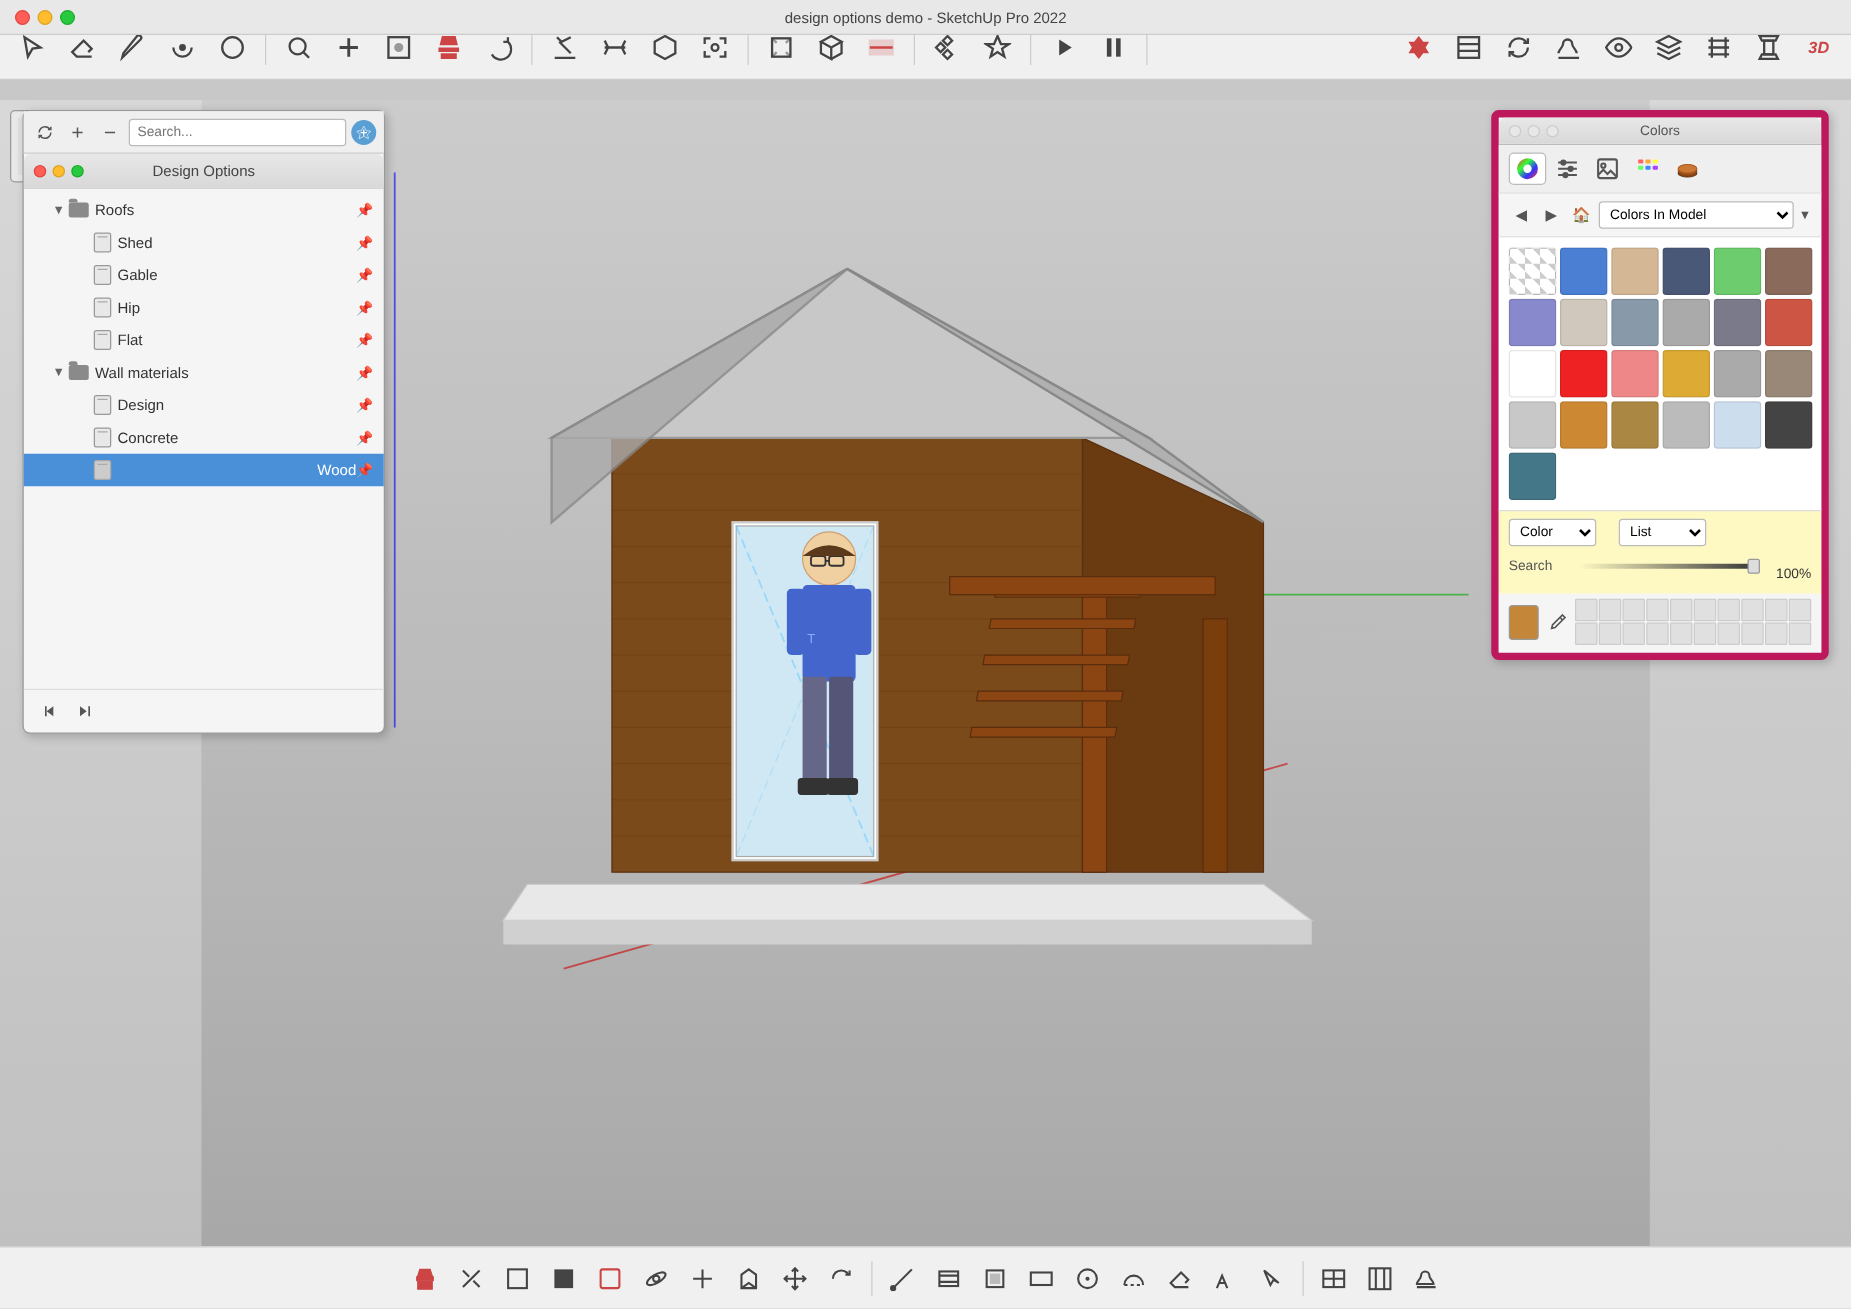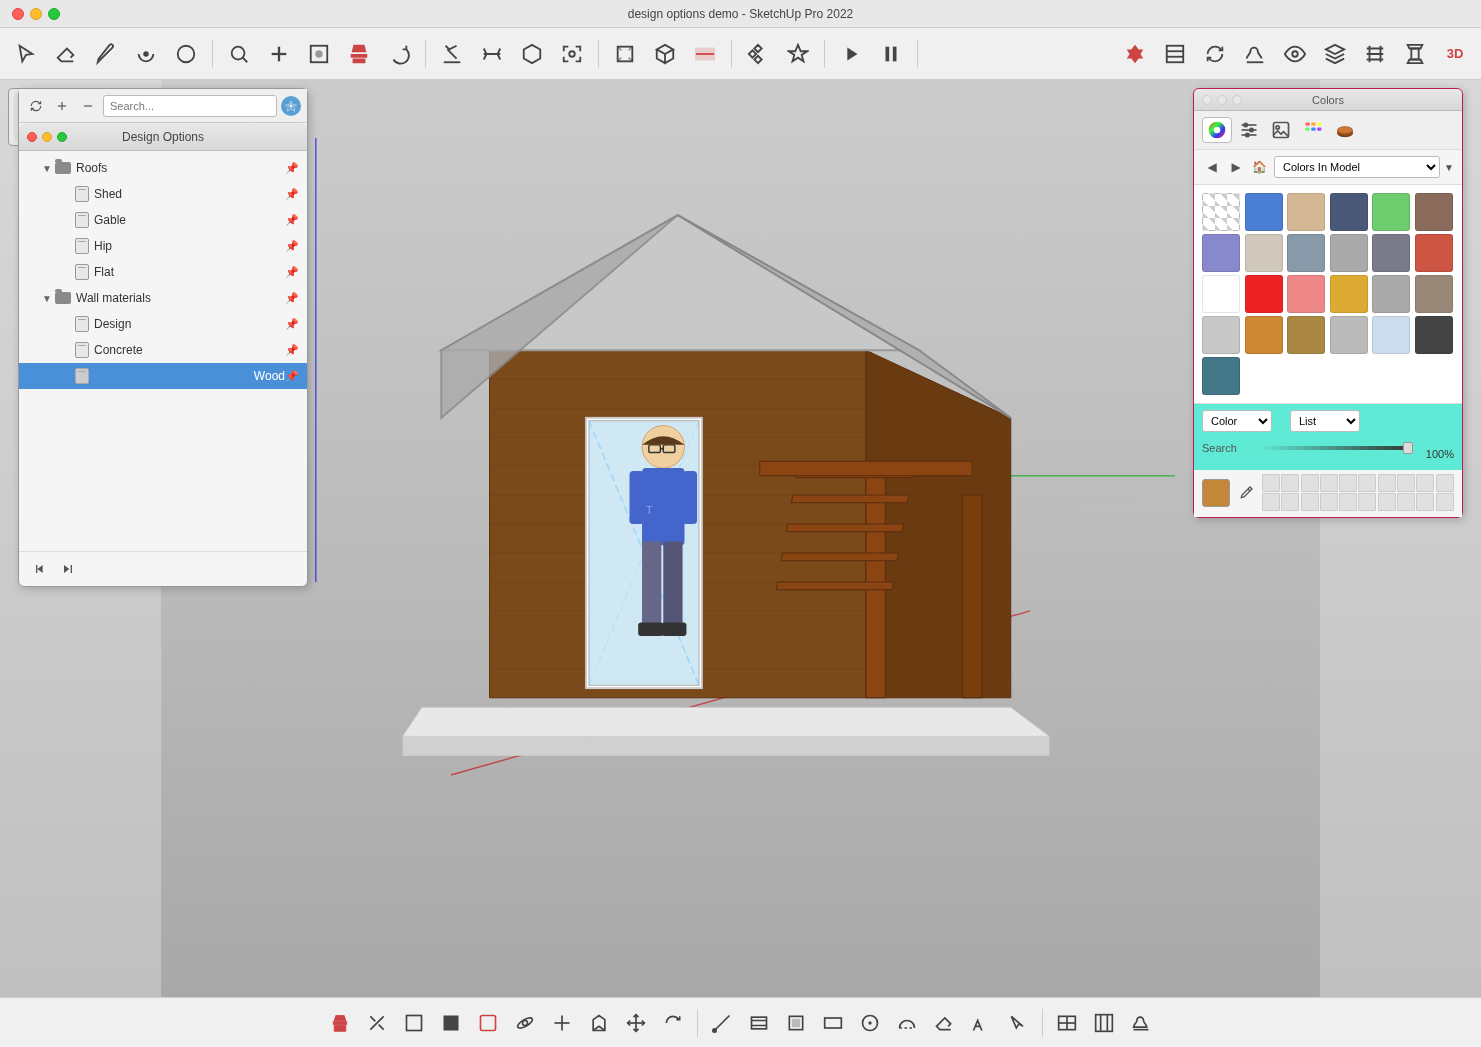--- a/index.html
+++ b/index.html
@@ -42,29 +42,30 @@
     .tl-green { background: #27c93f; border: 1px solid #1aab29; }
     #titlebar-text {
       font-size: 12px;
       color: #444;
       font-weight: 500;
     }
 
     
     #toolbar {
       position: absolute;
-      top: 28px; left: 0; right: 0;
+      top: 12px; left: 0; right: 0;
       height: 52px;
       background: #f0f0f0;
       border-bottom: 1px solid #ccc;
       display: flex;
       align-items: center;
       padding: 0 8px;
       gap: 4px;
       z-index: 99;
+      font-style: italic;
     }
     .toolbar-btn {
       width: 36px; height: 36px;
       display: flex; align-items: center; justify-content: center;
       border-radius: 4px;
       cursor: pointer;
       font-size: 18px;
       color: #444;
       border: none;
       background: transparent;
@@ -276,21 +277,21 @@
       font-size: 14px;
       color: #555;
     }
 
     
     #colors-panel {
       position: absolute;
       top: 88px; right: 18px;
       width: 270px;
       background: #f5f5f5;
-      border: 1px solid #be185d;
+      border: 6px solid #be185d;
       border-radius: 6px;
       box-shadow: 2px 2px 8px rgba(0,0,0,0.2);
       z-index: 50;
     }
     #colors-panel-titlebar {
       height: 22px;
       background: linear-gradient(to bottom, #e8e8e8, #d8d8d8);
       border-bottom: 1px solid #bbb;
       border-radius: 6px 6px 0 0;
       display: flex;
@@ -369,21 +370,21 @@
     .color-swatch {
       width: 38px; height: 38px;
       border-radius: 3px;
       cursor: pointer;
       border: 1px solid rgba(0,0,0,0.1);
     }
 
     
     #color-controls {
       padding: 6px 8px;
-      background: #5eead4;
+      background: #fef9c3;
       border-top: 1px solid #ddd;
     }
     .color-control-row {
       display: flex;
       align-items: center;
       gap: 6px;
       margin-bottom: 4px;
     }
     .color-control-label {
       width: 50px;

